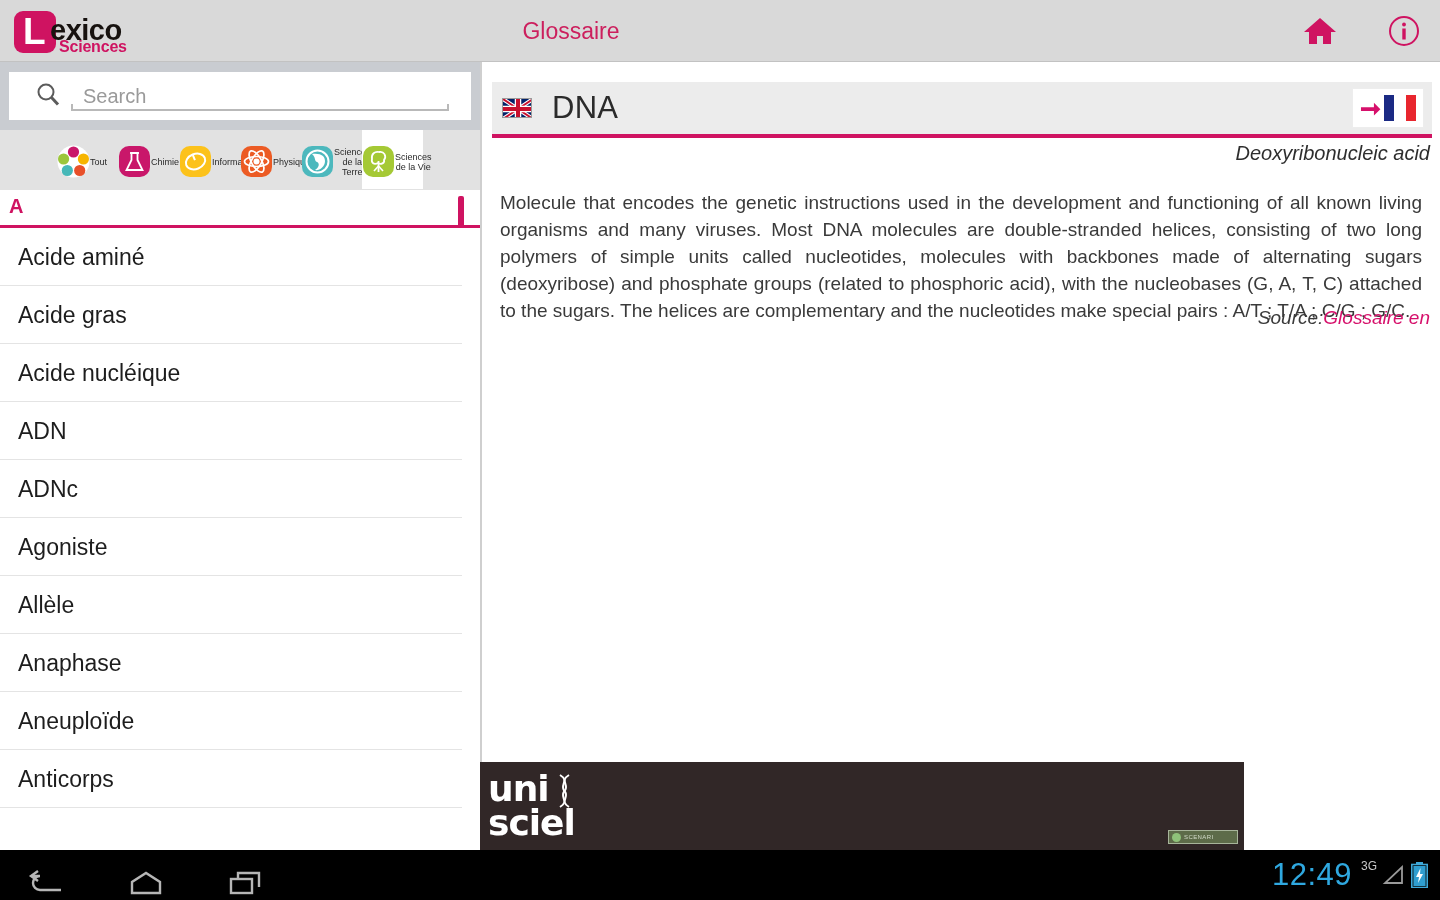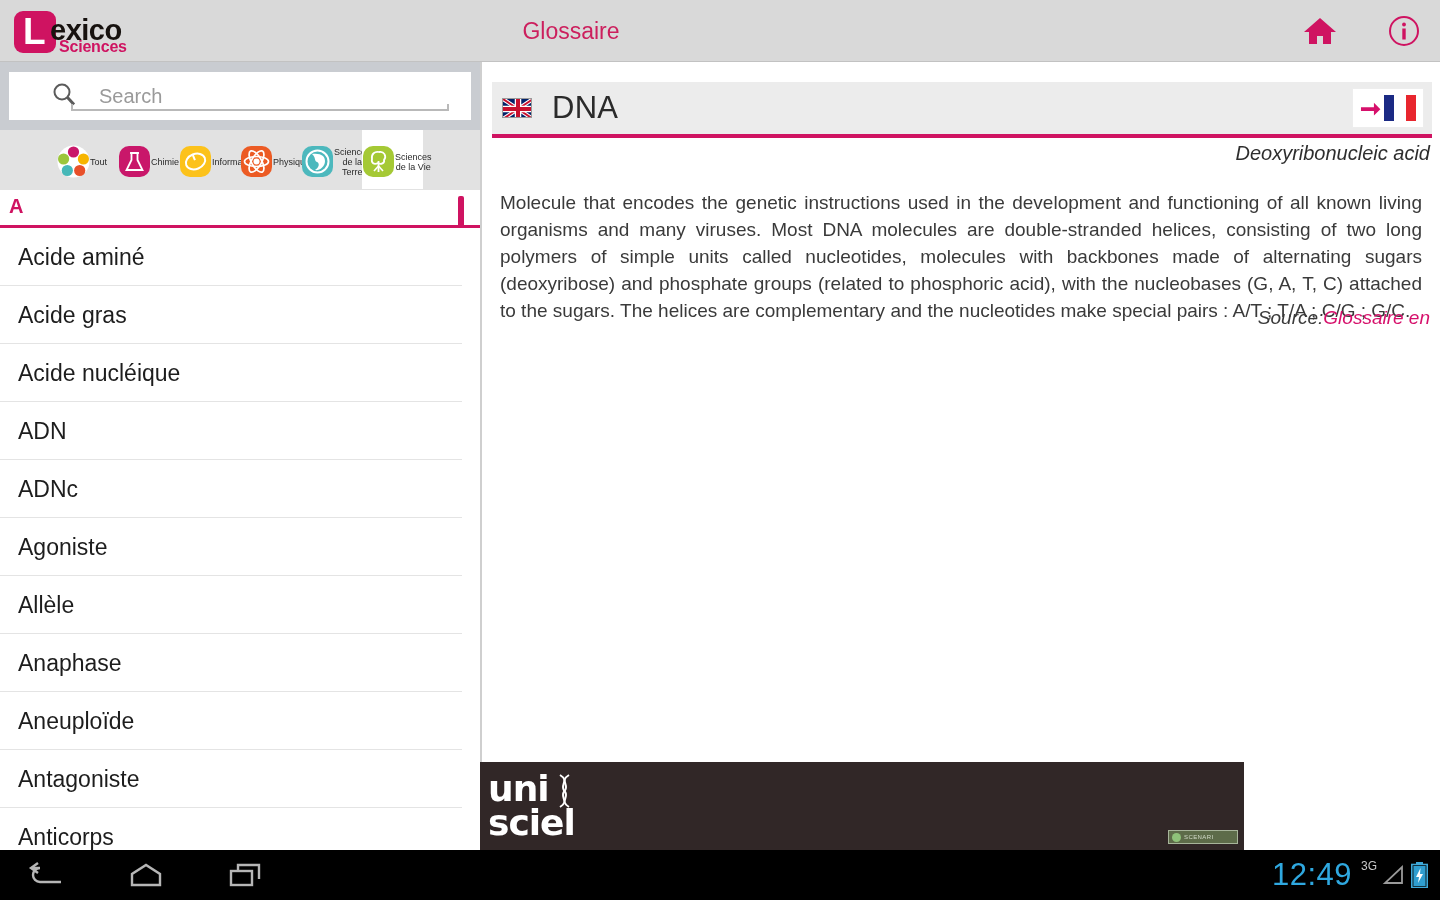--- a/index.html
+++ b/index.html
@@ -53,21 +53,21 @@
     position: absolute; left: 0; top: 62px; width: 480px; height: 788px;
     background: #ffffff;
   }
   .search-area {
     position: absolute; left: 0; top: 0; width: 480px; height: 68px;
     background: #c9ccd1;
     padding: 10px 9px;
   }
   .search-box {
     width: 100%; height: 48px; background: #ffffff;
-    display: flex; align-items: center; padding-left: 42px;
+    display: flex; align-items: center; padding-left: 26px;
     position: relative;
   }
   .search-underline {
     position: absolute; left: 62px; right: 22px; bottom: 9px; height: 7px;
     border-left: 2px solid #b9b9b9; border-right: 2px solid #b9b9b9;
     border-bottom: 2px solid #b9b9b9;
   }
   .search-placeholder {
     font-size: 20px; color: #9a9a9a; margin-left: 22px;
   }
@@ -184,21 +184,21 @@
     background: #5d6b49; border: 1px solid #a7b49a;
     display: flex; align-items: center; gap: 3px; padding-left: 3px;
   }
   .gb-dot { width: 9px; height: 9px; border-radius: 50%; background: #8fc27a; flex: none; }
   .gb-text { font-size: 6px; color: #d4dccb; letter-spacing: 0.4px; font-family: "Liberation Sans", sans-serif; }
 
   
   .navbar {
     position: absolute; left: 0; top: 850px; width: 1440px; height: 50px;
     background: #000000;
-    display: flex; align-items: center;
+    display: flex; align-items: flex-end;
   }
   .nav-btns { display: flex; align-items: center; gap: 60px; margin-left: 26px; }
   .nav-btn { width: 40px; height: 34px; display: flex; align-items: center; justify-content: center; cursor: pointer; }
   .status-right {
     position: absolute; right: 12px; top: 0; height: 50px;
     display: flex; align-items: center; gap: 7px;
   }
   .clock { font-size: 31px; color: #2fa8e0; font-family: "Liberation Sans", sans-serif; letter-spacing: 0.5px; }
   .net-label { font-size: 12px; color: #c9c9c9; position: relative; top: -9px; left: 2px; }
   .sig { width: 22px; height: 22px; }
@@ -336,21 +336,20 @@
     <div class="wordlist" id="wordlist">
         <div class="word-item">Acide aminé</div>
         <div class="word-item">Acide gras</div>
         <div class="word-item">Acide nucléique</div>
         <div class="word-item">ADN</div>
         <div class="word-item">ADNc</div>
         <div class="word-item">Agoniste</div>
         <div class="word-item">Allèle</div>
         <div class="word-item">Anaphase</div>
         <div class="word-item">Aneuploïde</div>
-        <div class="word-item">Antagoniste</div>
         <div class="word-item">Anticorps</div>
       </div>
   </div>
 
   <div class="rightpanel">
 
     <div class="entry-head">
       <span class="flag-uk">
         <svg width="30" height="20" viewBox="0 0 60 40" aria-hidden="true">
           <rect width="60" height="40" fill="#012169"></rect>

